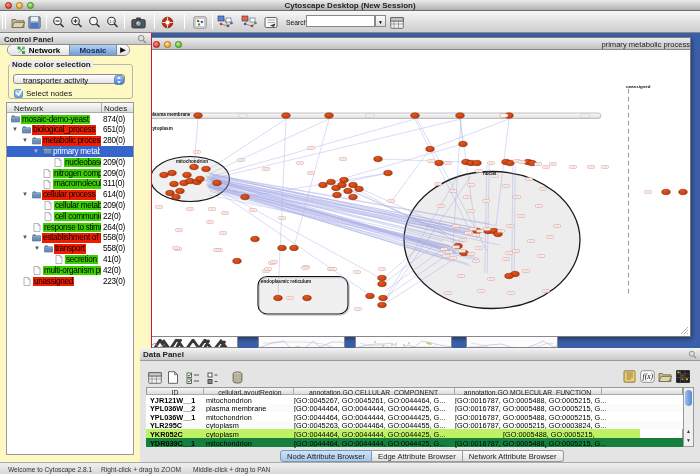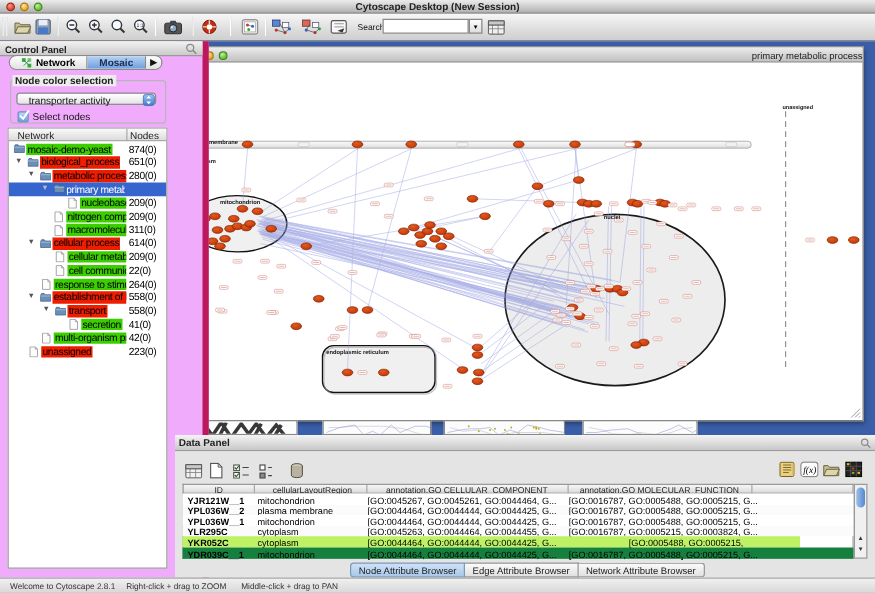--- a/index.html
+++ b/index.html
@@ -4,21 +4,21 @@
 * { margin:0; padding:0; box-sizing:border-box; }
 html,body { width:700px; height:474px; font-family:"Liberation Sans", sans-serif; overflow:hidden; background:#e8e8e8; }
 .abs { position:absolute; }
 #titlebar { left:0; top:0; width:700px; height:11px;
   background:linear-gradient(#ececec,#bdbdbd 80%,#b0b0b0); border-bottom:1px solid #6f6f6f; }
 .tl { position:absolute; top:2px; width:7px; height:7px; border-radius:50%; }
 #titletext { position:absolute; top:1px; width:100%; text-align:center; font-size:8px; font-weight:bold; color:#222; }
 #toolbar { left:0; top:11px; width:700px; height:22px;
   background:linear-gradient(#f7f7f7,#d9d9d9 70%,#cfcfcf); border-bottom:1px solid #888; }
 .tsep { position:absolute; top:3px; height:15px; width:1px; background:#aaa; border-right:1px solid #fff; }
-#cpanel { left:0; top:33px; width:167px; height:429px; background:#f0abfc; border-right:5px solid #be185d; }
+#cpanel { left:0; top:33px; width:152px; height:429px; background:#fef9c3; border-right:1px solid #be185d; }
 #cphead { position:absolute; left:0; top:0; width:100%; height:12px;
   background:linear-gradient(#f2f2f2,#cacaca); border-bottom:1px solid #9a9a9a; }
 #tabs { position:absolute; left:7px; top:11px; width:123px; height:12px; display:flex;
   border:1px solid #8a8a8a; border-radius:6px; overflow:hidden; background:#fff; font-size:8px; font-weight:bold; }
 #tabnet { width:62px; background:linear-gradient(#fdfdfd,#e2e2e2); display:flex; align-items:center; justify-content:center; border-right:1px solid #8a8a8a; }
 #tabmos { width:47px; background:linear-gradient(#b4d2f5,#6f9fdd); display:flex; align-items:center; justify-content:center; color:#1a2c50; border-right:1px solid #8a8a8a; }
 #tabarr { flex:1; background:linear-gradient(#fdfdfd,#e2e2e2); display:flex; align-items:center; justify-content:center; font-size:7px; color:#111; }
 #groupbox { position:absolute; left:8px; top:31px; width:125px; height:35px; border:1px solid #b6b6b6; border-radius:3px; }
 #grouplabel { position:absolute; left:10px; top:27px; font-size:8px; font-weight:bold; color:#222; background:#ececec; padding:0 2px; }
 #combo { position:absolute; left:13px; top:41px; width:112px; height:10px; background:linear-gradient(#fff,#e4e4e4);

